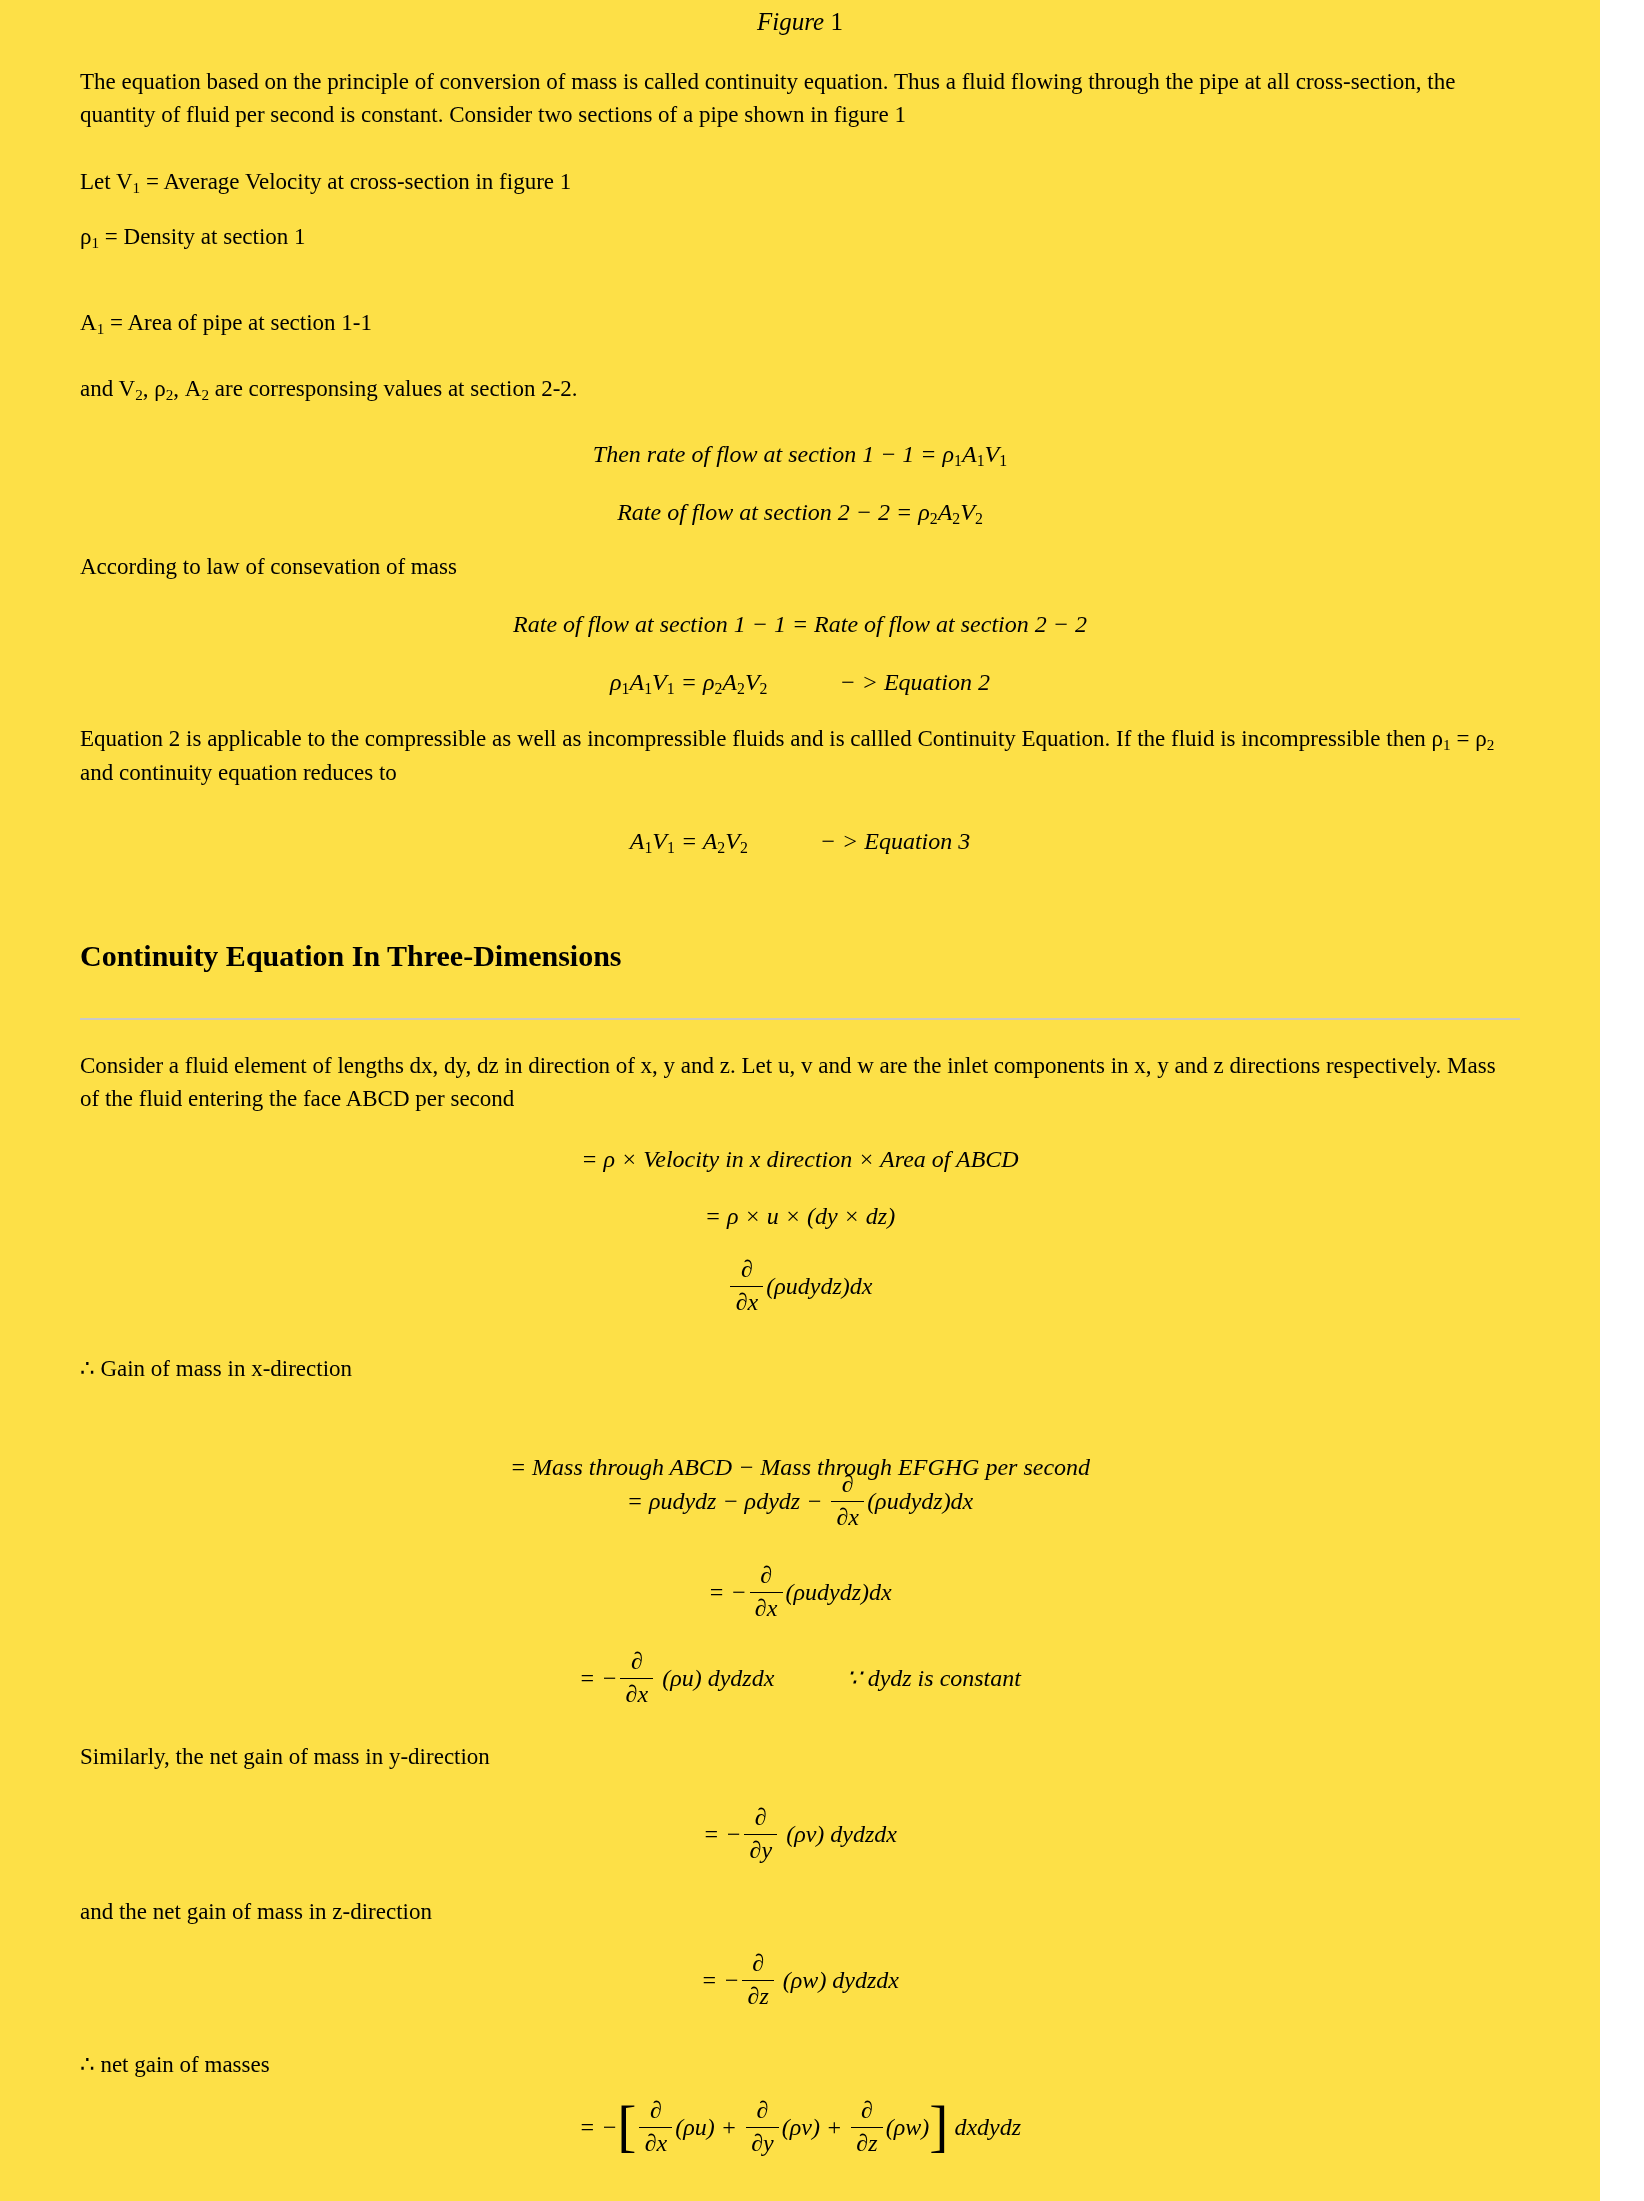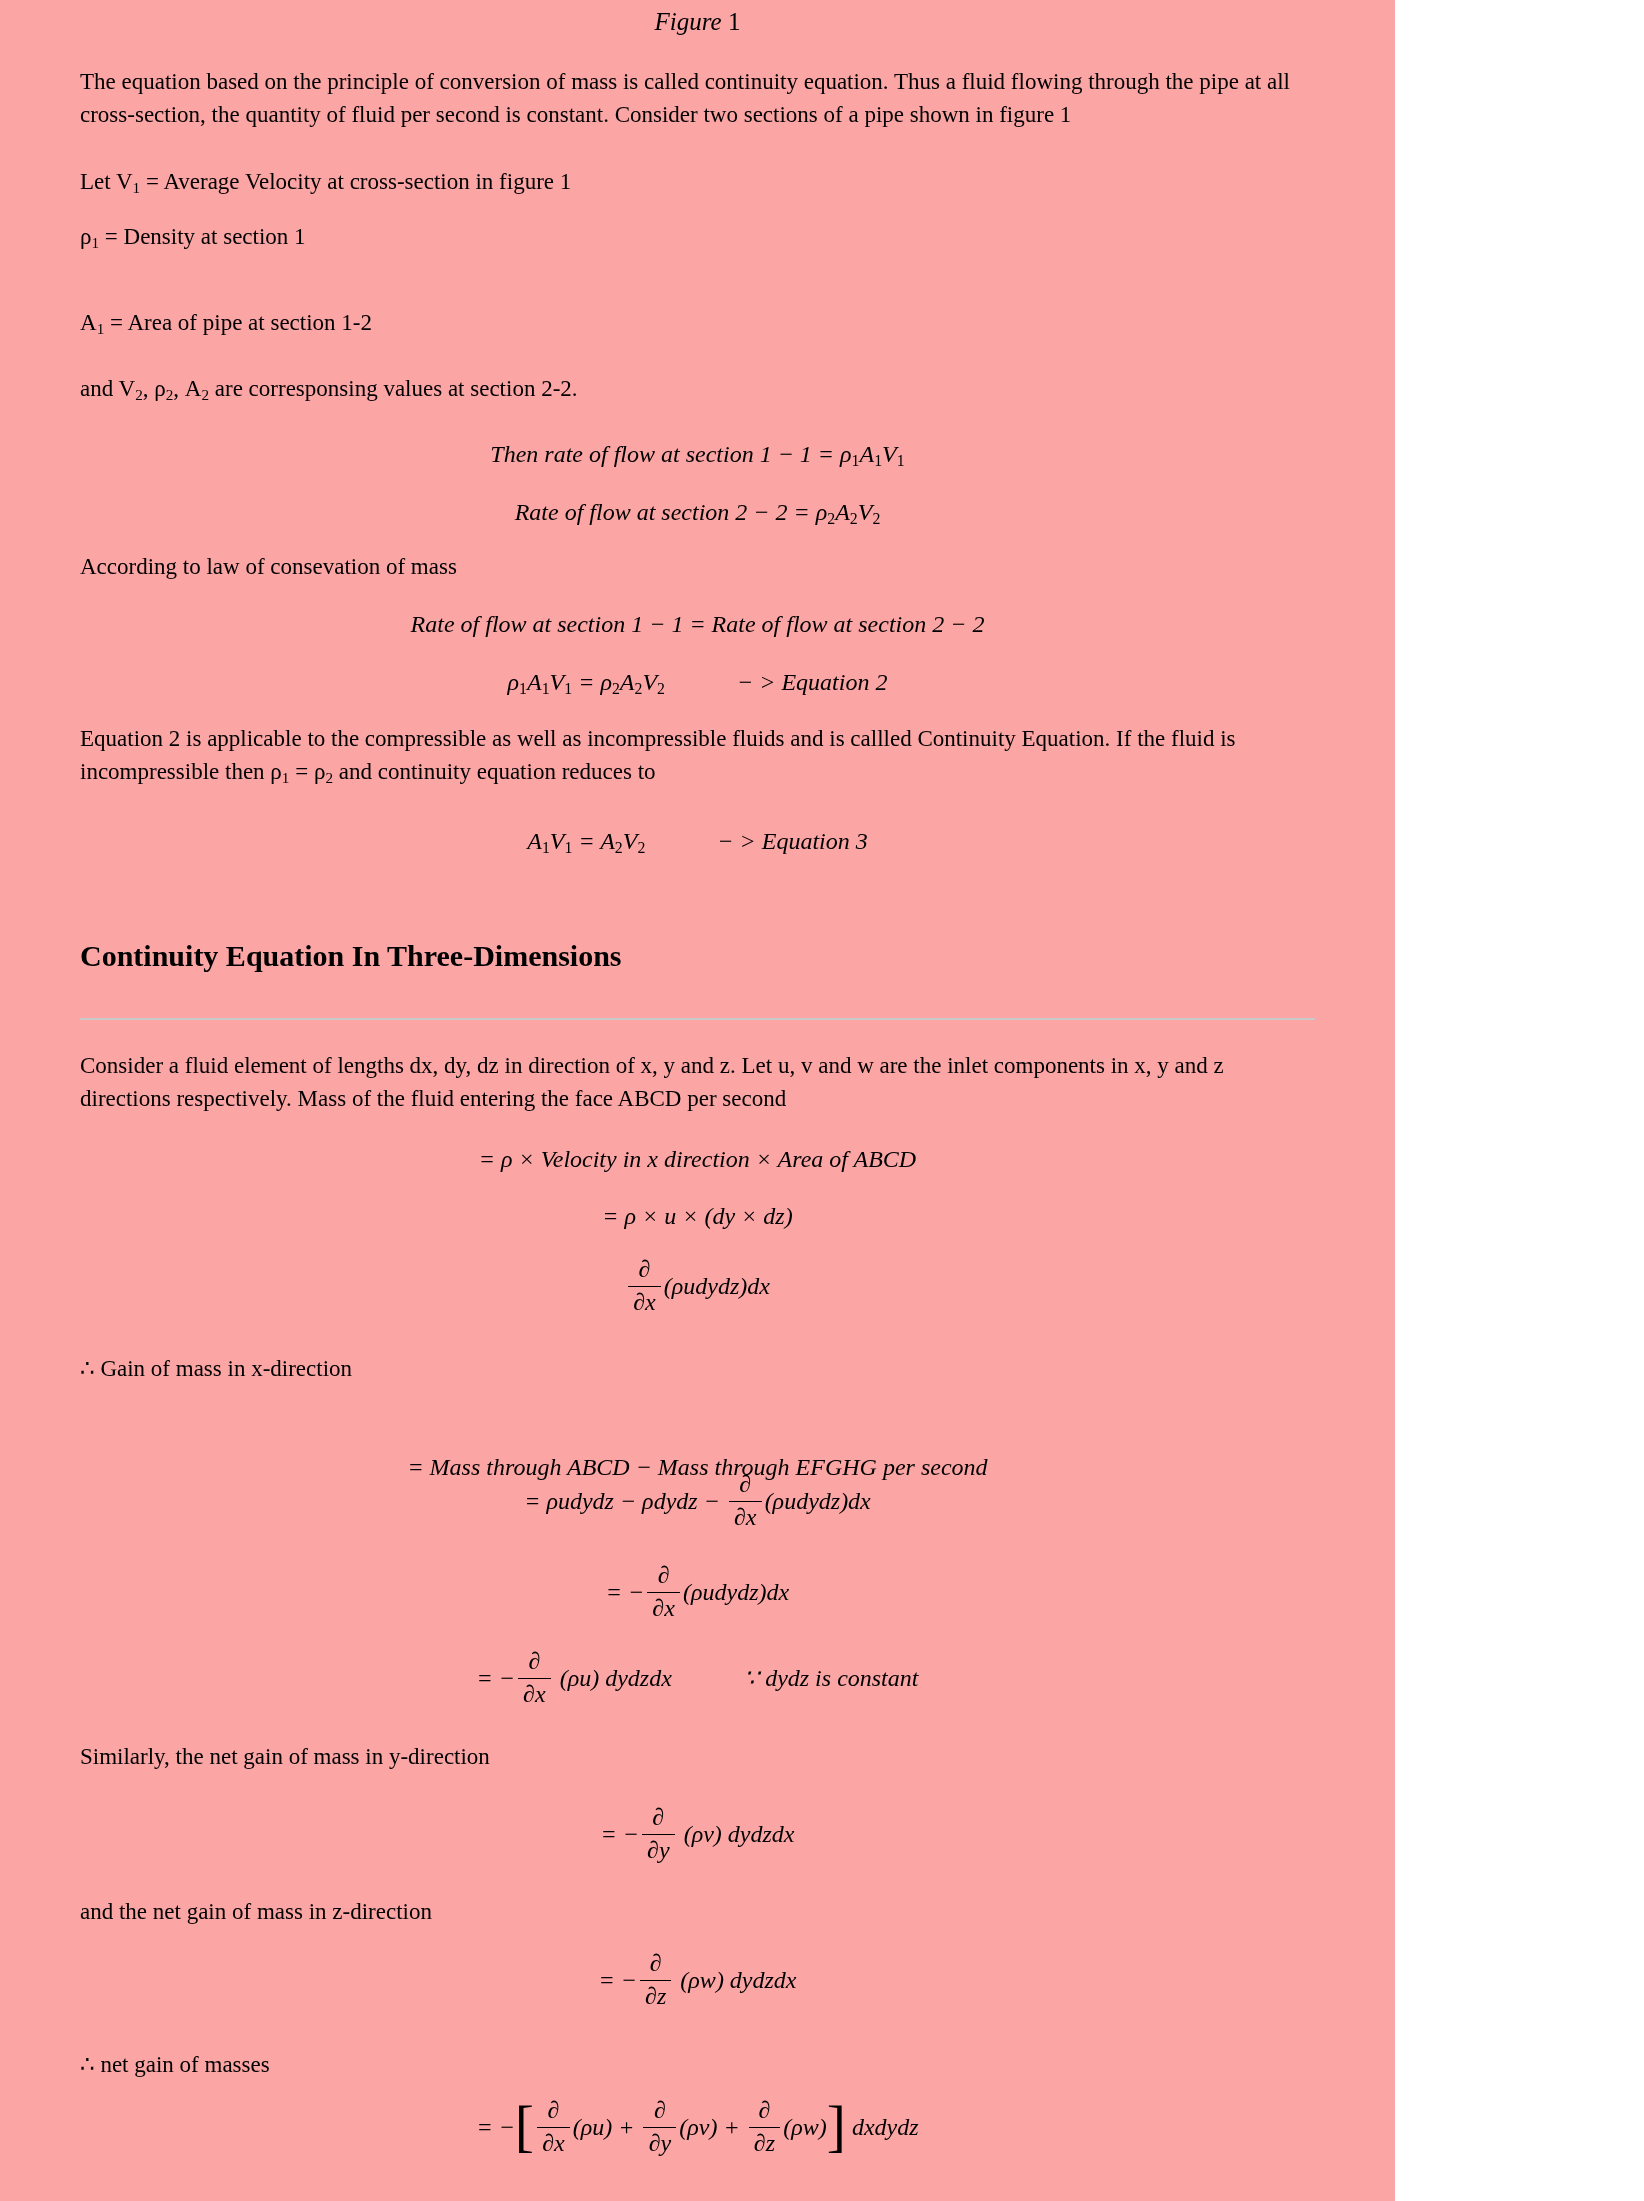--- a/index.html
+++ b/index.html
@@ -1,16 +1,16 @@
 <!DOCTYPE html>
 <html><head>
 <meta charset="utf-8">
 <style>
   html,body{margin:0;padding:0;background:#ffffff;}
-  .page{position:relative;width:1395px;height:2202px;background:#fca5a5;color:#000000;
+  .page{position:relative;width:1600px;height:2202px;background:#fde047;color:#000000;
         font-family:"Liberation Serif", serif;overflow:hidden;}
   .block{position:absolute;left:80px;right:80px;}
   .body{font-size:23px;line-height:1.45;}
   .center{text-align:center;}
   .math{font-size:24px;line-height:1.3;}
   .title-line{font-size:25px;}
   .heading{font-size:30px;font-weight:bold;line-height:1.2;margin:0;}
   .rule{height:2px;background:#c9c9c9;}
   .seg-r{font-style:normal;}
   .seg-i{font-style:italic;}
@@ -24,21 +24,21 @@
       line-height:1;position:relative;top:-3px;}
 </style>
 </head>
 <body>
 
 <div class="page">
   <div class="block center title-line" style="top:8px"><span class="seg-i">Figure </span><span class="seg-r">1</span></div>
   <div class="block body" style="top:65px">The equation based on the principle of conversion of mass is called continuity equation. Thus a fluid flowing through the pipe at all cross-section, the quantity of fluid per second is constant. Consider two sections of a pipe shown in figure 1</div>
   <div class="block body" style="top:165px"><span class="seg-r">Let V</span><span class="seg-s">1</span><span class="seg-r"> = Average Velocity at cross-section in figure 1</span></div>
   <div class="block body" style="top:220px"><span class="seg-r">ρ</span><span class="seg-s">1</span><span class="seg-r"> = Density at section 1</span></div>
-  <div class="block body" style="top:306px"><span class="seg-r">A</span><span class="seg-s">1</span><span class="seg-r"> = Area of pipe at section 1-2</span></div>
+  <div class="block body" style="top:306px"><span class="seg-r">A</span><span class="seg-s">1</span><span class="seg-r"> = Area of pipe at section 1-1</span></div>
   <div class="block body" style="top:372px"><span class="seg-r">and V</span><span class="seg-s">2</span><span class="seg-r">, ρ</span><span class="seg-s">2</span><span class="seg-r">, A</span><span class="seg-s">2</span><span class="seg-r"> are corresponsing values at section 2-2.</span></div>
   <div class="block center math" style="top:439px"><span class="seg-i">Then rate of flow at section 1 − 1 = ρ</span><span class="seg-s">1</span><span class="seg-i">A</span><span class="seg-s">1</span><span class="seg-i">V</span><span class="seg-s">1</span></div>
   <div class="block center math" style="top:497px"><span class="seg-i">Rate of flow at section 2 − 2 = ρ</span><span class="seg-s">2</span><span class="seg-i">A</span><span class="seg-s">2</span><span class="seg-i">V</span><span class="seg-s">2</span></div>
   <div class="block body" style="top:550px">According to law of consevation of mass</div>
   <div class="block center math" style="top:609px"><span class="seg-i">Rate of flow at section 1 − 1 = Rate of flow at section 2 − 2</span></div>
   <div class="block center math" style="top:667px"><span class="seg-i">ρ</span><span class="seg-s">1</span><span class="seg-i">A</span><span class="seg-s">1</span><span class="seg-i">V</span><span class="seg-s">1</span><span class="seg-i"> = ρ</span><span class="seg-s">2</span><span class="seg-i">A</span><span class="seg-s">2</span><span class="seg-i">V</span><span class="seg-s">2</span><span class="g" style="width: 3em;"></span><span class="seg-i">− &gt; Equation 2</span></div>
   <div class="block body" style="top:722px"><span class="seg-r">Equation 2 is applicable to the compressible as well as incompressible fluids and is callled Continuity Equation. If the fluid is incompressible then ρ</span><span class="seg-s">1</span><span class="seg-r"> = ρ</span><span class="seg-s">2</span><span class="seg-r"> and continuity equation reduces to</span></div>
   <div class="block center math" style="top:826px"><span class="seg-i">A</span><span class="seg-s">1</span><span class="seg-i">V</span><span class="seg-s">1</span><span class="seg-i"> = A</span><span class="seg-s">2</span><span class="seg-i">V</span><span class="seg-s">2</span><span class="g" style="width: 3em;"></span><span class="seg-i">− &gt; Equation 3</span></div>
   <h2 class="block heading" style="top:938px">Continuity Equation In Three-Dimensions</h2>
   <div class="block rule" style="top:1018px"></div>

